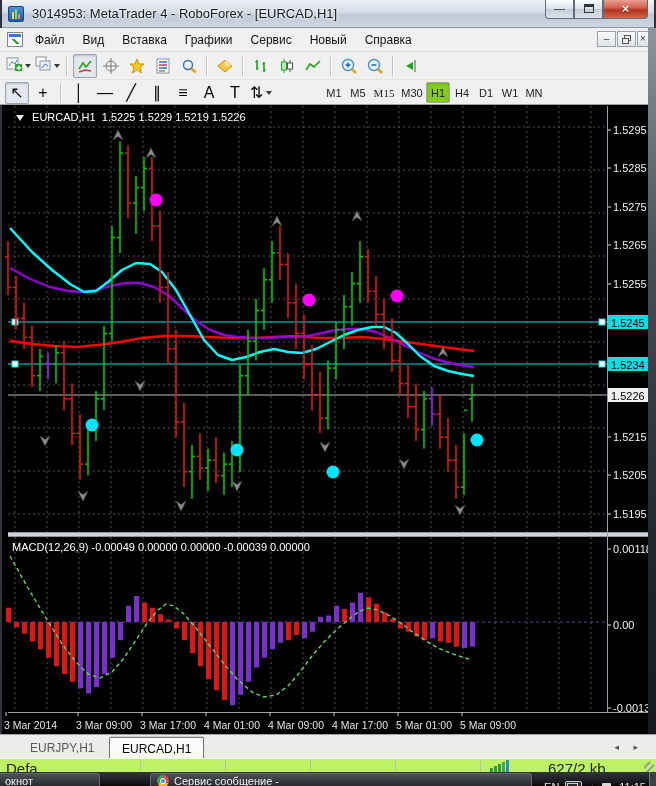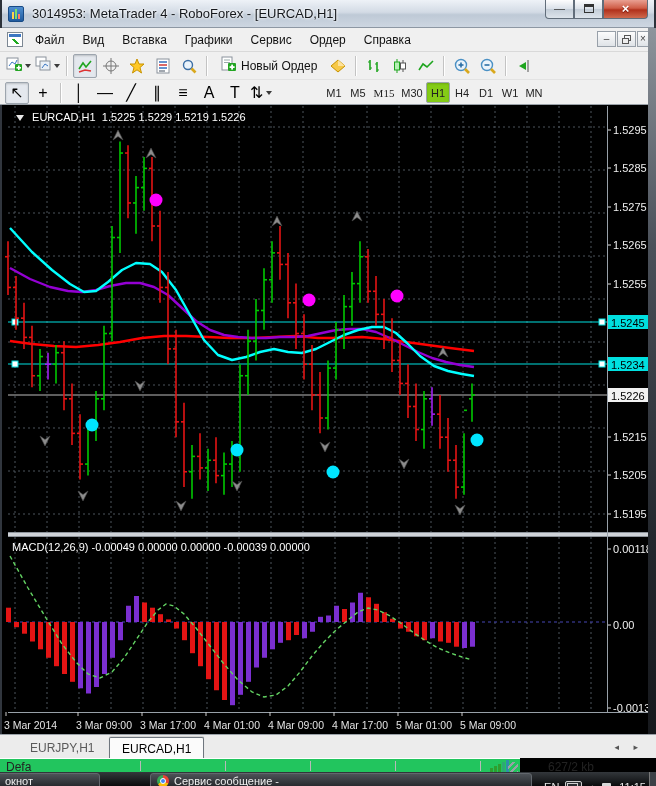--- a/index.html
+++ b/index.html
@@ -60,22 +60,22 @@
   #edge-right{left:648px;top:28px;width:8px;height:730px;
     background:linear-gradient(180deg,#8d949c,#4a5059 30%,#23272d 70%,#15171b)}
   
   #tabbar{left:0;top:734px;width:656px;height:24px;background:#ececec;border-top:1px solid #9aa1a8;box-sizing:border-box;overflow:hidden}
   .tab{position:absolute;top:2px;height:21px;display:flex;align-items:center;padding:0 12px;font-size:12px}
   .tab.inactive{color:#5a5a5a}
   .tab.active{background:#fbfbfb;border:1px solid #6f767e;border-bottom-color:#fbfbfb;color:#000;
     border-radius:2px 2px 0 0;box-shadow:0 -1px 1px rgba(0,0,0,.12)}
   #tab-scroll{position:absolute;right:12px;top:7px;font-size:9px;color:#555;letter-spacing:6px}
   
-  #statusbar{left:0;top:758px;width:520px;height:14px;background:#22c55e;border-top:1px solid #fff;
-    box-sizing:border-box;font-size:12px;color:#222}
+  #statusbar{left:0;top:758px;width:656px;height:14px;background:#bef264;border-top:1px solid #fff;
+    box-sizing:border-box;font-size:15px;color:#222}
   .sb-sep{position:absolute;top:2px;width:1px;height:10px;background:#b9b9b9}
   #sb-profile{position:absolute;left:6px;top:1px;width:36px;overflow:hidden;white-space:nowrap}
   #conn-icon{position:absolute;left:490px;top:2px;width:26px;height:11px;display:flex;align-items:flex-end}
   #conn-icon i{width:3px;margin-right:1px;background:#2f9e2f}
   #sb-traffic{position:absolute;left:548px;top:1px;white-space:nowrap}
   #grip{position:absolute;right:2px;top:3px;width:10px;height:10px;
     background:repeating-linear-gradient(135deg,transparent 0 3px,#9aa0a6 3px 5px)}
   
   #taskbar{left:0;top:772px;width:656px;height:14px;background:linear-gradient(#33373b,#0a0b0c);overflow:hidden}
   .task-btn{position:absolute;top:1px;height:16px;border:1px solid #62676d;border-radius:3px;
@@ -122,21 +122,21 @@
 <div class="abs" id="mdi-icon">
     <i></i>
     <b></b>
   </div>
 <div class="abs" id="menu-items">
     <span class="menu-item">Файл</span>
     <span class="menu-item">Вид</span>
     <span class="menu-item">Вставка</span>
     <span class="menu-item">Графики</span>
     <span class="menu-item">Сервис</span>
-    <span class="menu-item">Ордер</span>
+    <span class="menu-item">Новый</span>
     <span class="menu-item">Справка</span>
   </div>
 <div class="abs mini-btn" style="left:597px">–</div>
 <div class="abs mini-btn" style="left:617px"><svg width="9" height="9" style="margin-top:3px">
       <rect x="2.5" y="0.5" width="6" height="5" fill="none" stroke="#555"></rect>
       <rect x="0.5" y="3.5" width="6" height="5" fill="#eee" stroke="#555"></rect>
     </svg></div>
 <div class="abs mini-btn" style="left:637px;width:12px">×</div>
 
 <div class="abs" id="toolbar1">
@@ -187,31 +187,20 @@
         <line x1="4" y1="13" x2="10" y2="13" stroke="#8a929b" stroke-width="1.6"></line>
       </svg>
     </div>
   <div class="tb-btn">
       <svg width="16" height="16">
         <circle cx="7" cy="7" r="4.5" fill="#eaf3fb" stroke="#3b6ea5" stroke-width="1.4"></circle>
         <line x1="10.5" y1="10.5" x2="14.5" y2="14.5" stroke="#d9a81d" stroke-width="2.6"></line>
       </svg>
     </div>
   <div class="tb-sep"></div>
-  <div class="tb-btn" style="padding:0 6px">
-    <span><svg width="16" height="16">
-          <rect x="2" y="1" width="10" height="13" fill="#fff" stroke="#8a929b"></rect>
-          <line x1="4" y1="4" x2="10" y2="4" stroke="#9aa"></line>
-          <line x1="4" y1="6.5" x2="10" y2="6.5" stroke="#9aa"></line>
-          <rect x="8" y="7" width="8" height="8" rx="1" fill="#23a523"></rect>
-          <rect x="11.2" y="8.6" width="1.8" height="5" fill="#fff"></rect>
-          <rect x="9.6" y="10.2" width="5" height="1.8" fill="#fff"></rect>
-        </svg></span>
-    <span class="lbl">Новый Ордер</span>
-  </div>
   <div class="tb-btn">
       <svg width="18" height="16">
         <polygon points="9,2 16,8 9,14 2,8" fill="#f7c948" stroke="#c79200"></polygon>
         <polygon points="9,2 16,8 9,8" fill="#fde29a"></polygon>
       </svg>
     </div>
   <div class="tb-sep"></div>
   <div class="tb-btn">
       <svg width="16" height="16">
         <line x1="4" y1="2" x2="4" y2="12" stroke="#1fa51f" stroke-width="1.6"></line>

